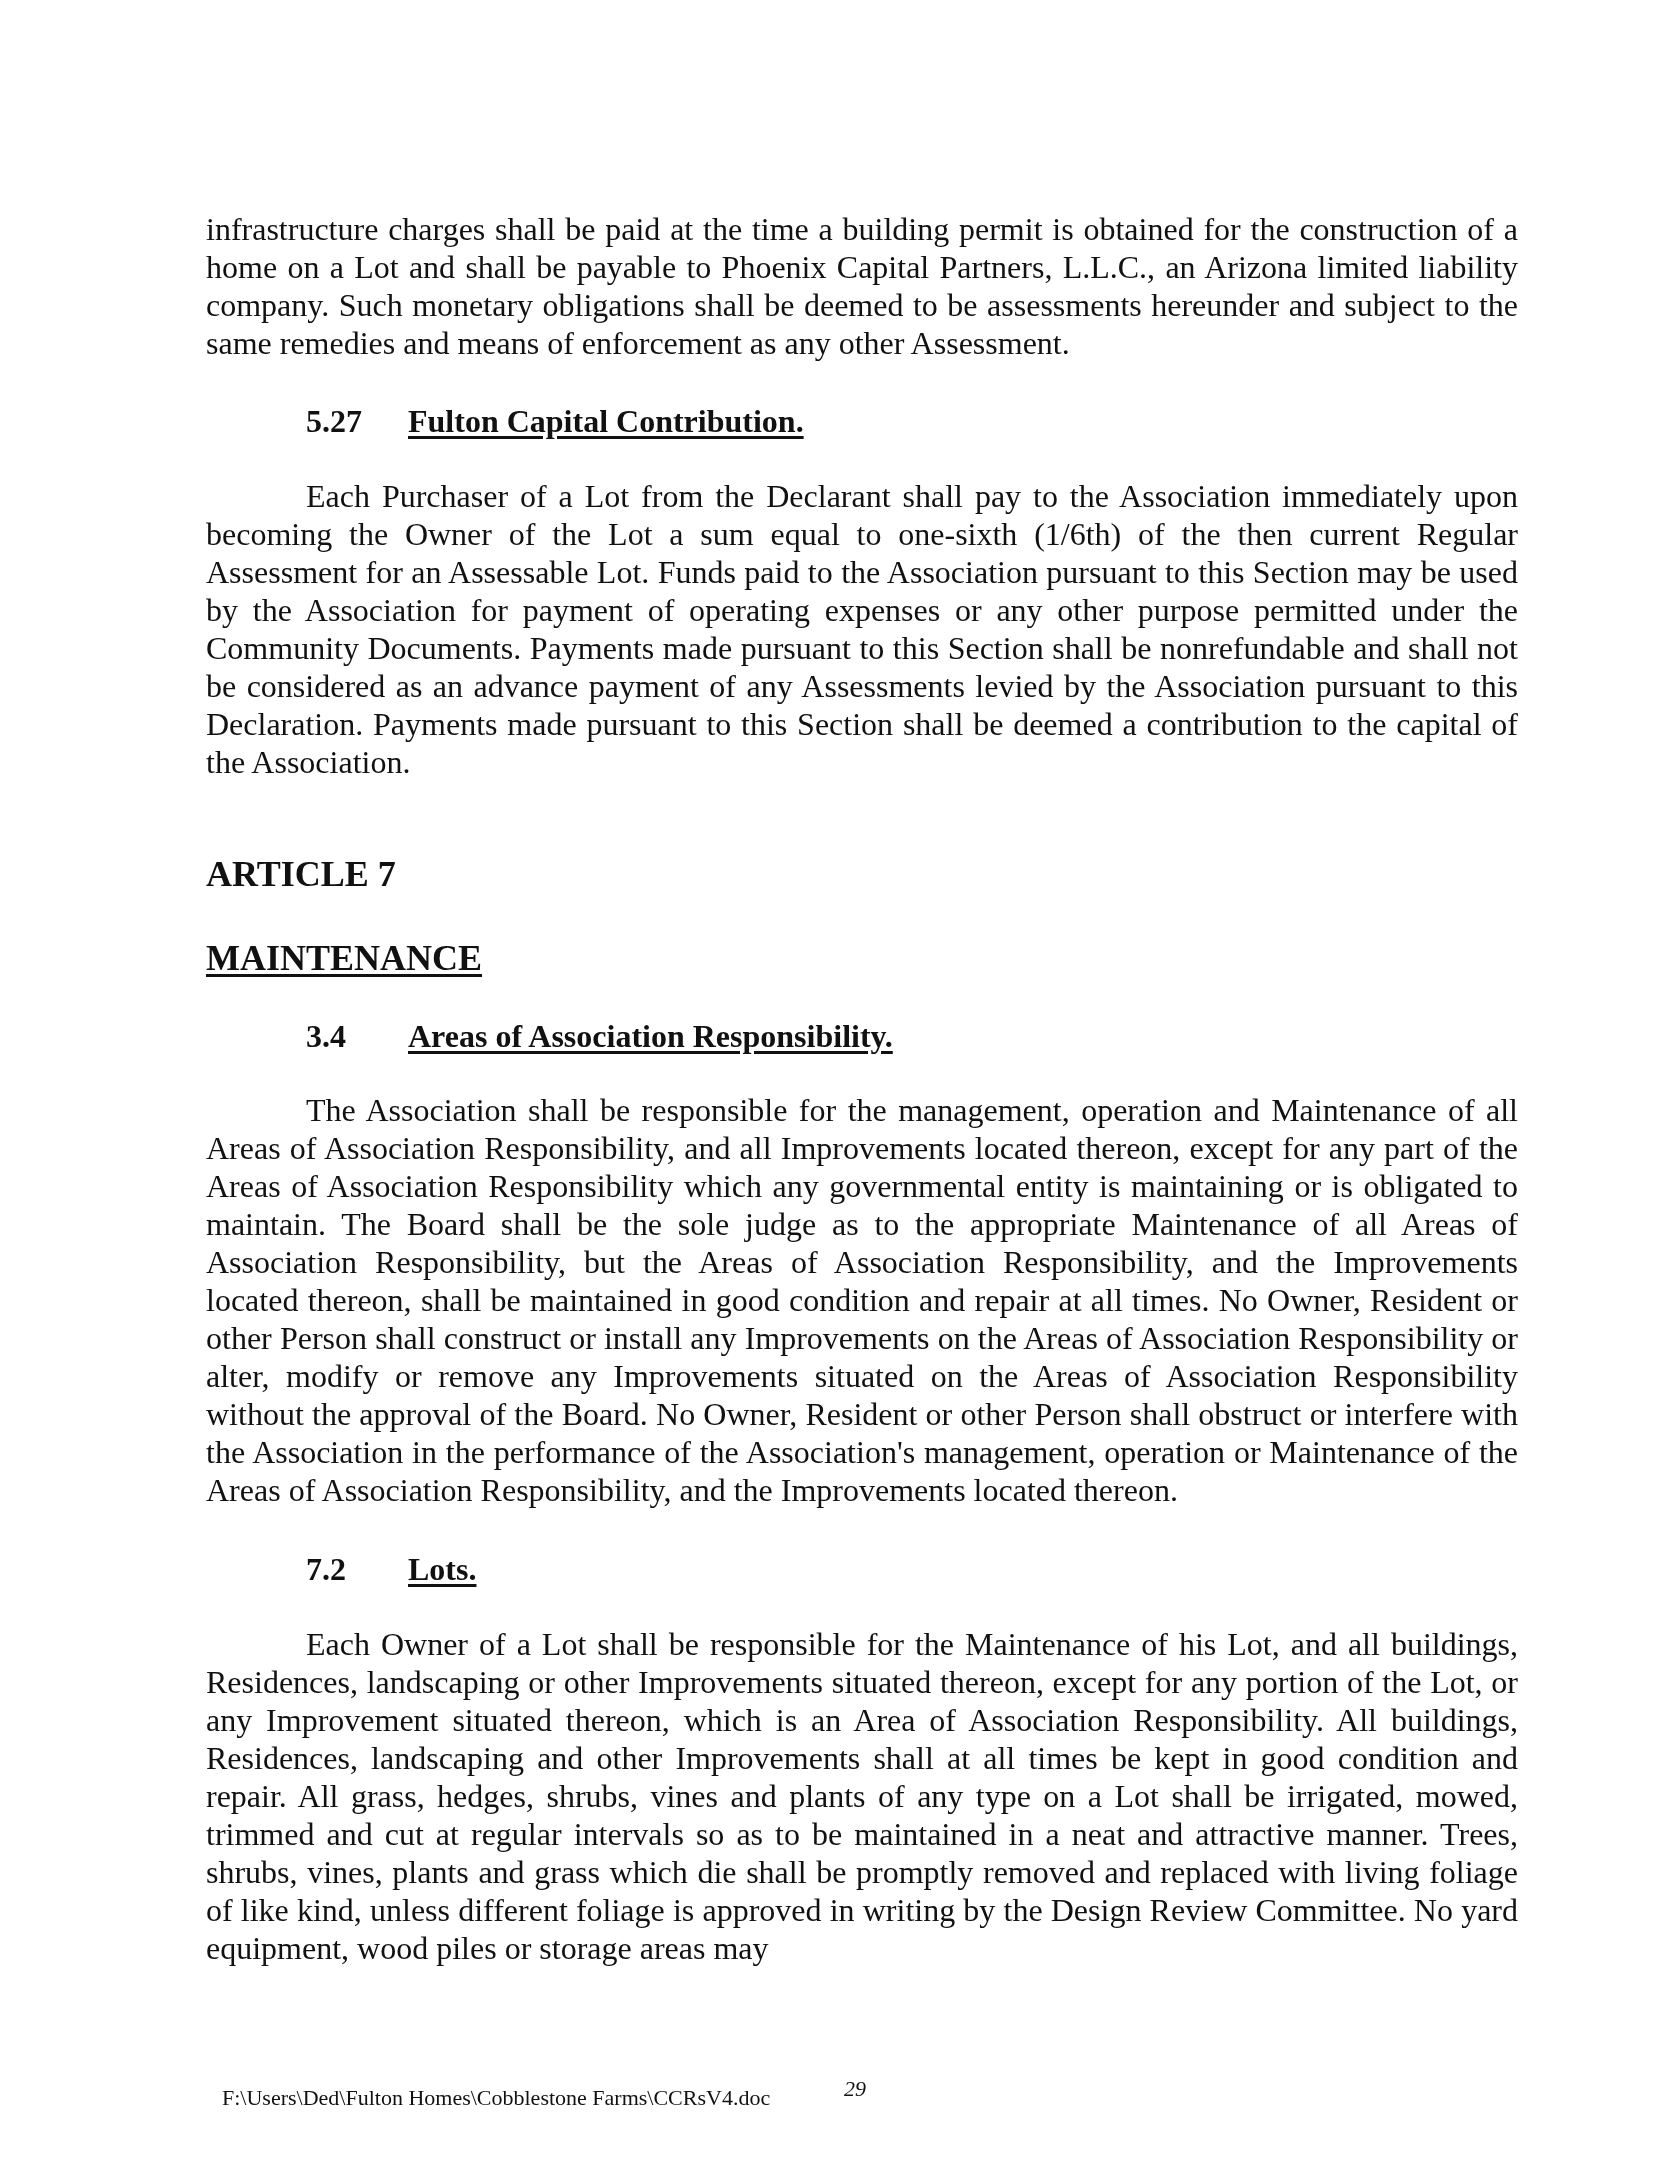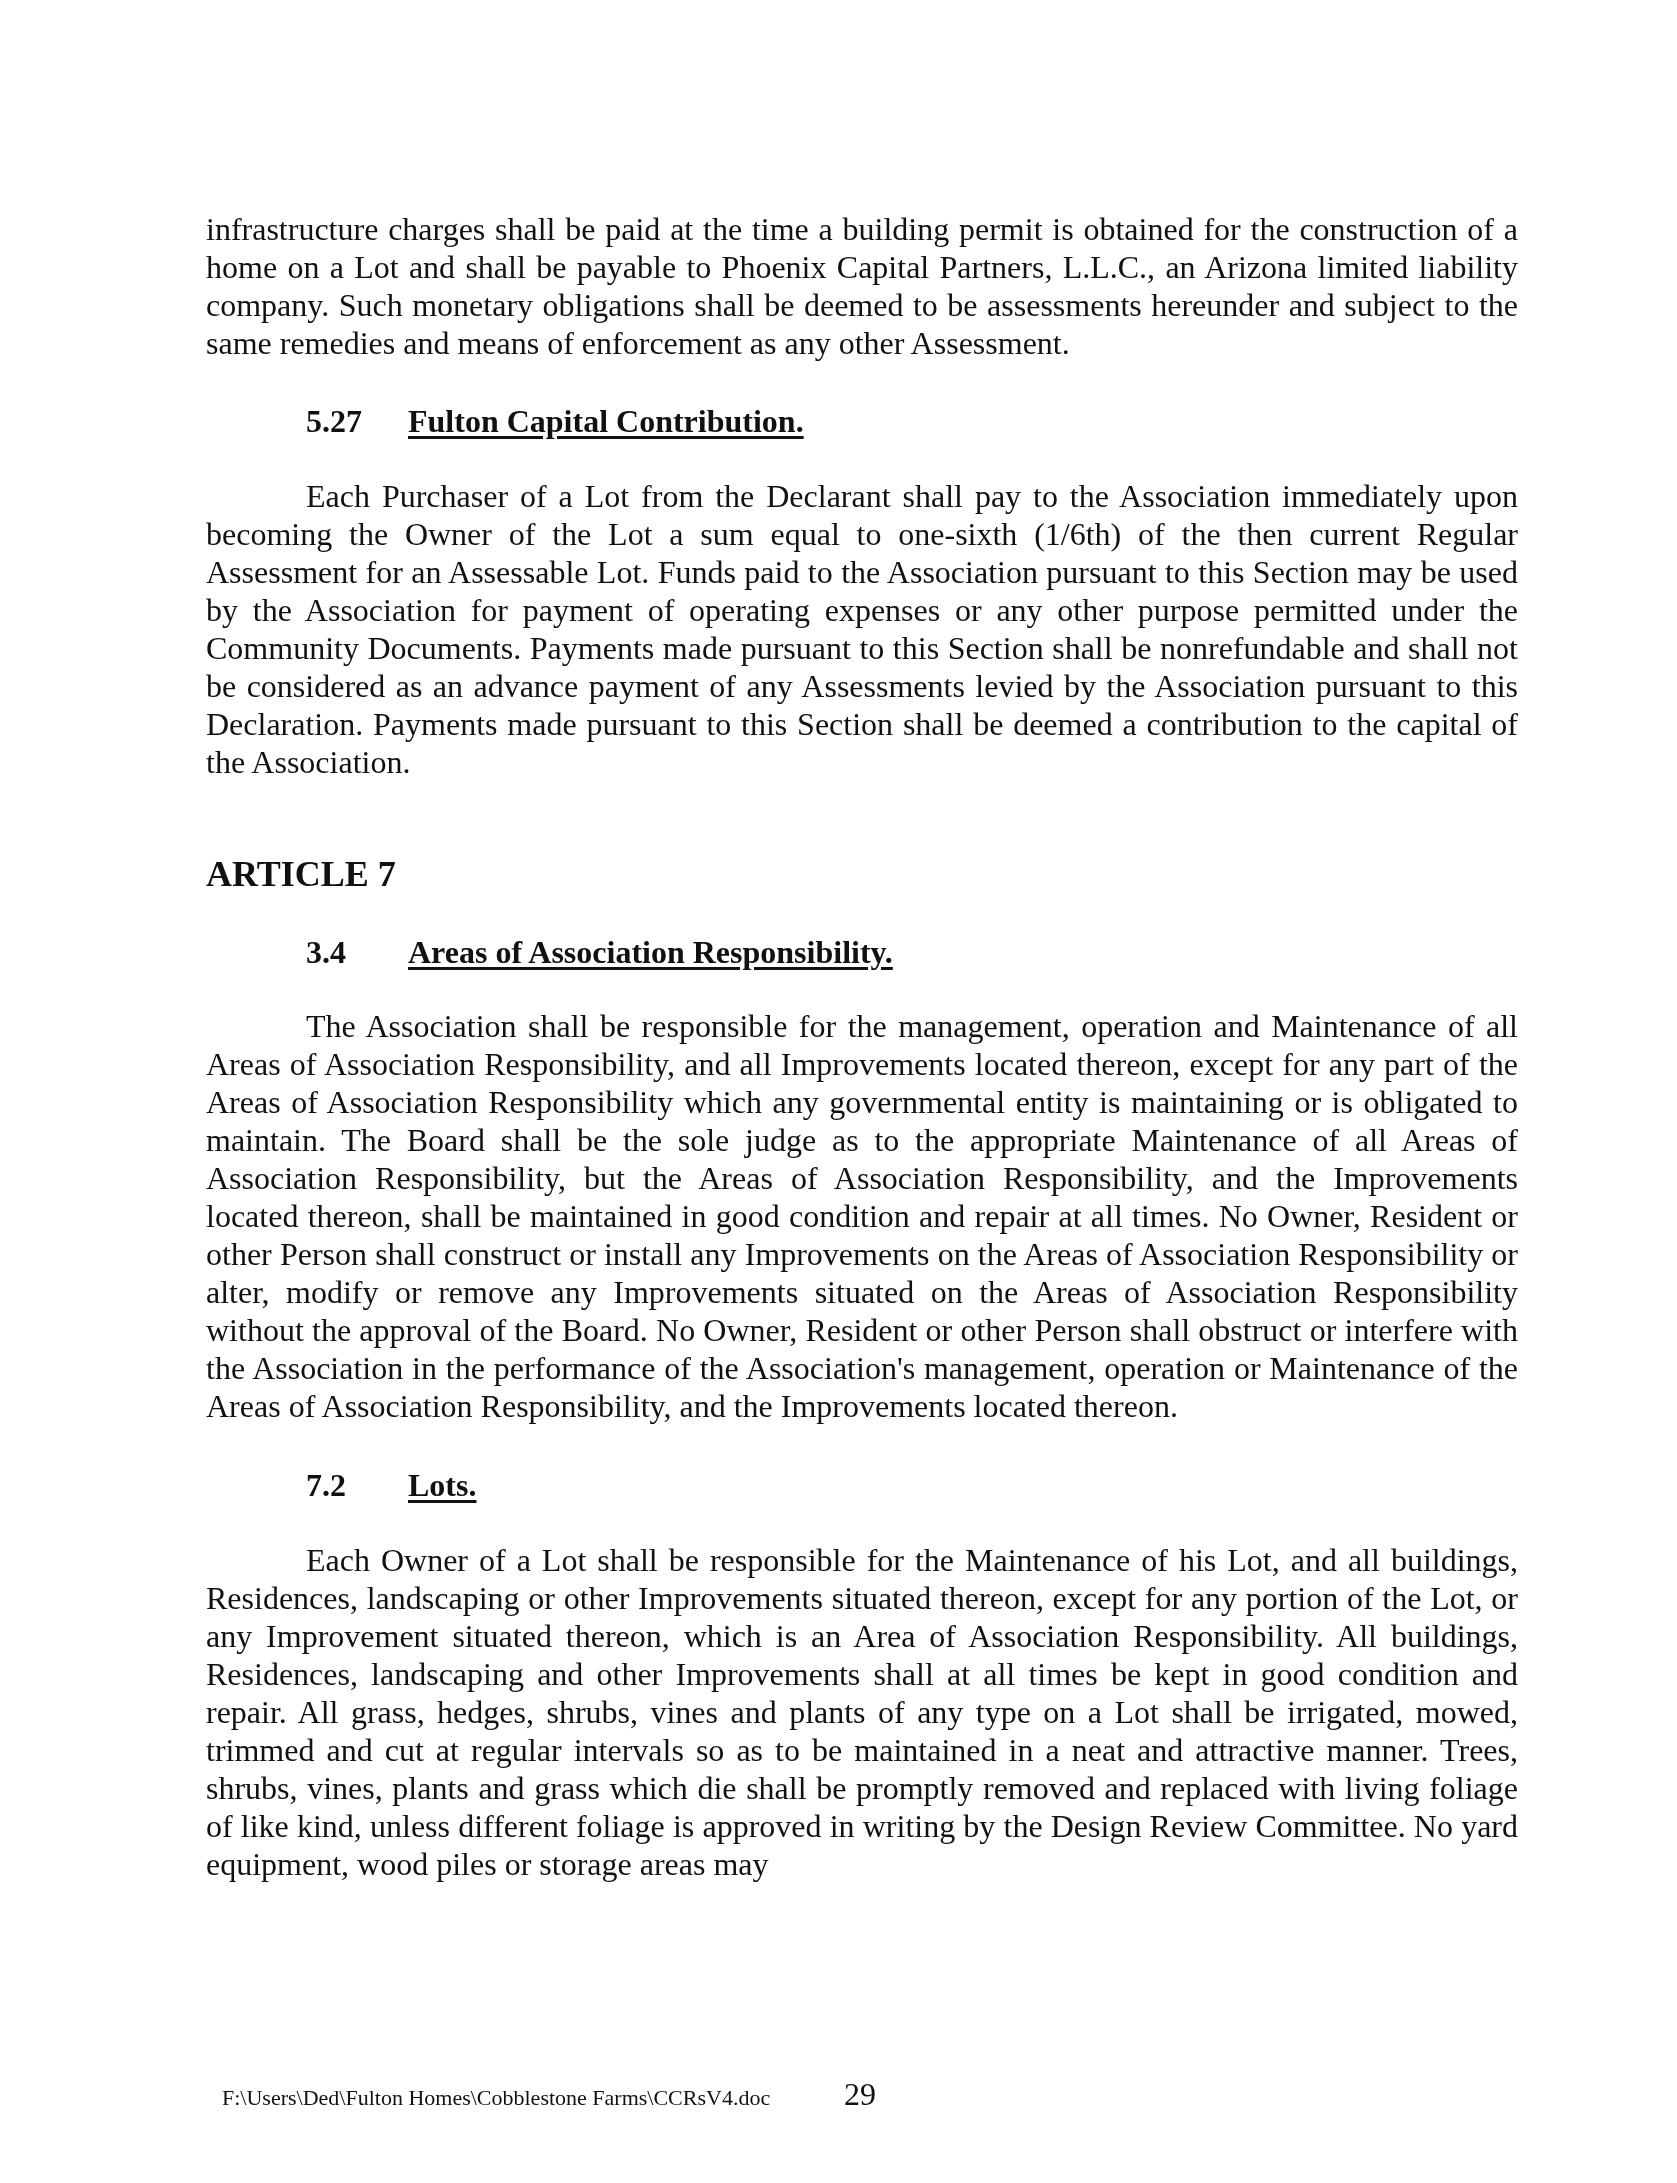--- a/index.html
+++ b/index.html
@@ -8,37 +8,40 @@
   .page { position: absolute; left: 206px; top: 210px; width: 1312px; }
   p { margin: 0; font-size: 32px; line-height: 38px; text-align: justify; }
   p.indent { text-indent: 100px; }
   .section-head { font-weight: bold; font-size: 32px; line-height: 38px; padding-left: 100px; }
   .section-head .num { display: inline-block; width: 102px; }
   .section-head .title { text-decoration: underline; text-decoration-thickness: 2.6px; text-underline-offset: 4px; }
   .center { text-align: left; font-weight: bold; font-size: 36px; line-height: 38px; }
   .underline { text-decoration: underline; text-decoration-thickness: 2.6px; text-underline-offset: 4px; }
   .footer { position: absolute; top: 2076px; left: 206px; width: 659px; }
   .footer .path { font-size: 22px; position: absolute; left: 16px; top: 9.2px; white-space: nowrap; }
-  .footer .pagenum { font-size: 32px; position: absolute; left: 638px; top: 0; }
+  .footer .pagenum { font-size: 22px; position: absolute; left: 638px; top: 0; font-style: italic; }
 </style>
 </head>
 <body>
 
 <div class="page">
 
   <p>infrastructure charges shall be paid at the time a building permit is obtained for the construction of a home on a Lot and shall be payable to Phoenix Capital Partners, L.L.C., an Arizona limited liability company.  Such monetary obligations shall be deemed to be assessments hereunder and subject to the same remedies and means of enforcement as any other Assessment.</p>
 
   <div class="section-head" style="margin-top:40px;">
     <span class="num">5.27</span><span class="title">Fulton Capital Contribution.</span>
   </div>
 
   <p class="indent" style="margin-top:37px;">Each Purchaser of a Lot from the Declarant shall pay to the Association immediately upon becoming the Owner of the Lot a sum equal to one-sixth (1/6th) of the then current Regular Assessment for an Assessable Lot.  Funds paid to the Association pursuant to this Section may be used by the Association for payment of operating expenses or any other purpose permitted under the Community Documents.  Payments made pursuant to this Section shall be nonrefundable and shall not be considered as an advance payment of any Assessments levied by the Association pursuant to this Declaration.  Payments made pursuant to this Section shall be deemed a contribution to the capital of the Association.</p>
 
   <div class="center" style="margin-top:74px;">ARTICLE 7</div>
 
+  <div class="center" style="margin-top:46px;">
+    <span class="underline">MAINTENANCE</span>
+  </div>
 
   <div class="section-head" style="margin-top:40px;">
     <span class="num">3.4</span><span class="title">Areas of Association Responsibility.</span>
   </div>
 
   <p class="indent" style="margin-top:36px;">The Association shall be responsible for the management, operation and Maintenance of all Areas of Association Responsibility, and all Improvements located thereon, except for any part of the Areas of Association Responsibility which any governmental entity is maintaining or is obligated to maintain.  The Board shall be the sole judge as to the appropriate Maintenance of all Areas of Association Responsibility, but the Areas of Association Responsibility, and the Improvements located thereon, shall be maintained in good condition and repair at all times.  No Owner, Resident or other Person shall construct or install any Improvements on the Areas of Association Responsibility or alter, modify or remove any Improvements situated on the Areas of Association Responsibility without the approval of the Board.  No Owner, Resident or other Person shall obstruct or interfere with the Association in the performance of the Association's management, operation or Maintenance of the Areas of Association Responsibility, and the Improvements located thereon.</p>
 
   <div class="section-head" style="margin-top:41px;">
     <span class="num">7.2</span><span class="title">Lots.</span>
   </div>

